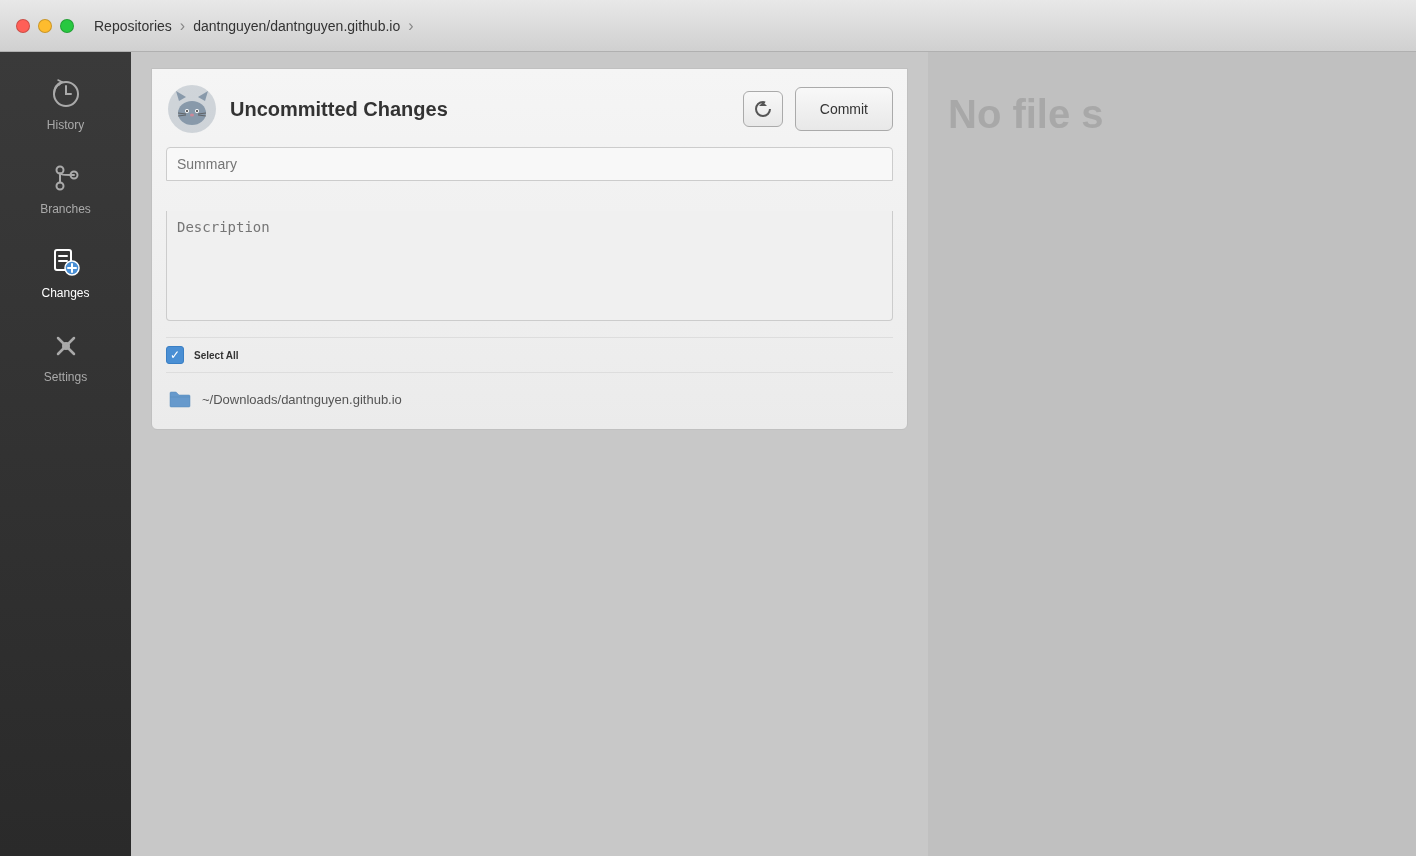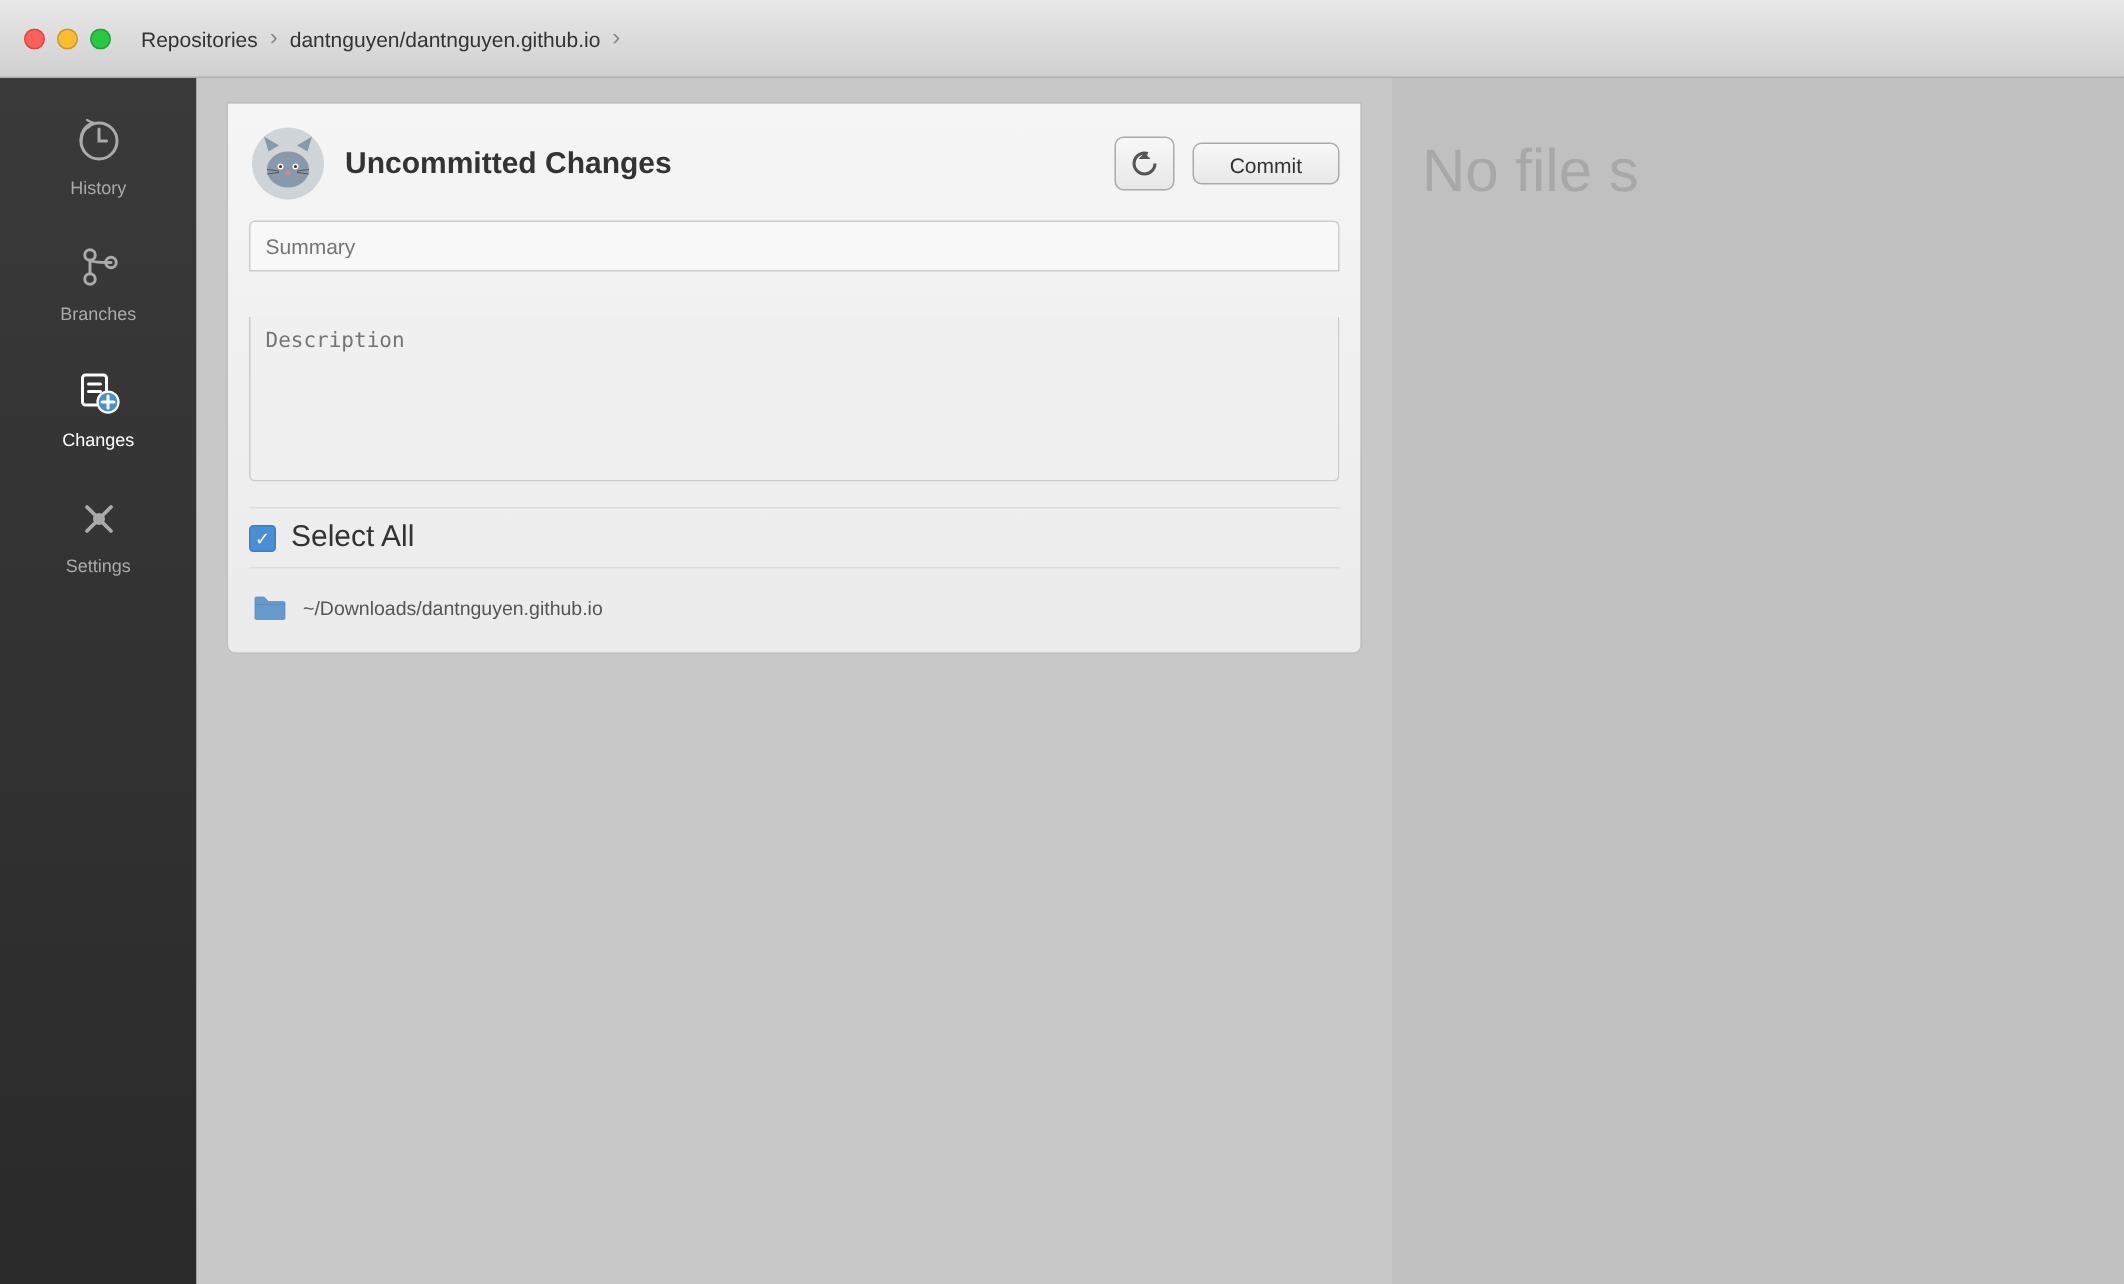--- a/index.html
+++ b/index.html
@@ -153,21 +153,21 @@
       border: 1px solid #aaa;
       border-radius: 6px;
       display: flex;
       align-items: center;
       justify-content: center;
       cursor: pointer;
       font-size: 18px;
     }
     .commit-button {
       padding: 6px 24px;
-      height: 28px;
+      height: 44px;
       background: linear-gradient(to bottom, #f8f8f8, #e8e8e8);
       border: 1px solid #aaa;
       border-radius: 6px;
       font-size: 14px;
       font-weight: 500;
       color: #333;
       cursor: pointer;
     }
 
     
@@ -216,22 +216,22 @@
       border-radius: 3px;
       display: flex;
       align-items: center;
       justify-content: center;
       color: white;
       font-size: 12px;
       flex-shrink: 0;
       cursor: pointer;
     }
     .select-all-label {
-      font-size: 20px;
-      font-weight: 400;
+      font-size: 10px;
+      font-weight: 700;
       color: #333;
     }
 
     
     .filepath-row {
       display: flex;
       align-items: center;
       gap: 10px;
       padding: 6px 2px;
     }
@@ -268,21 +268,21 @@
       width: 488px;
       background: #c0c0c0;
       display: flex;
       align-items: flex-start;
       justify-content: flex-start;
       padding: 40px 20px;
       flex-shrink: 0;
     }
     .no-file-text {
       font-size: 40px;
-      font-weight: 400;
+      font-weight: 700;
       color: #a8a8a8;
       white-space: nowrap;
     }
 
     
     svg { display: block; }
   </style>
 </head>
 <body>
 

